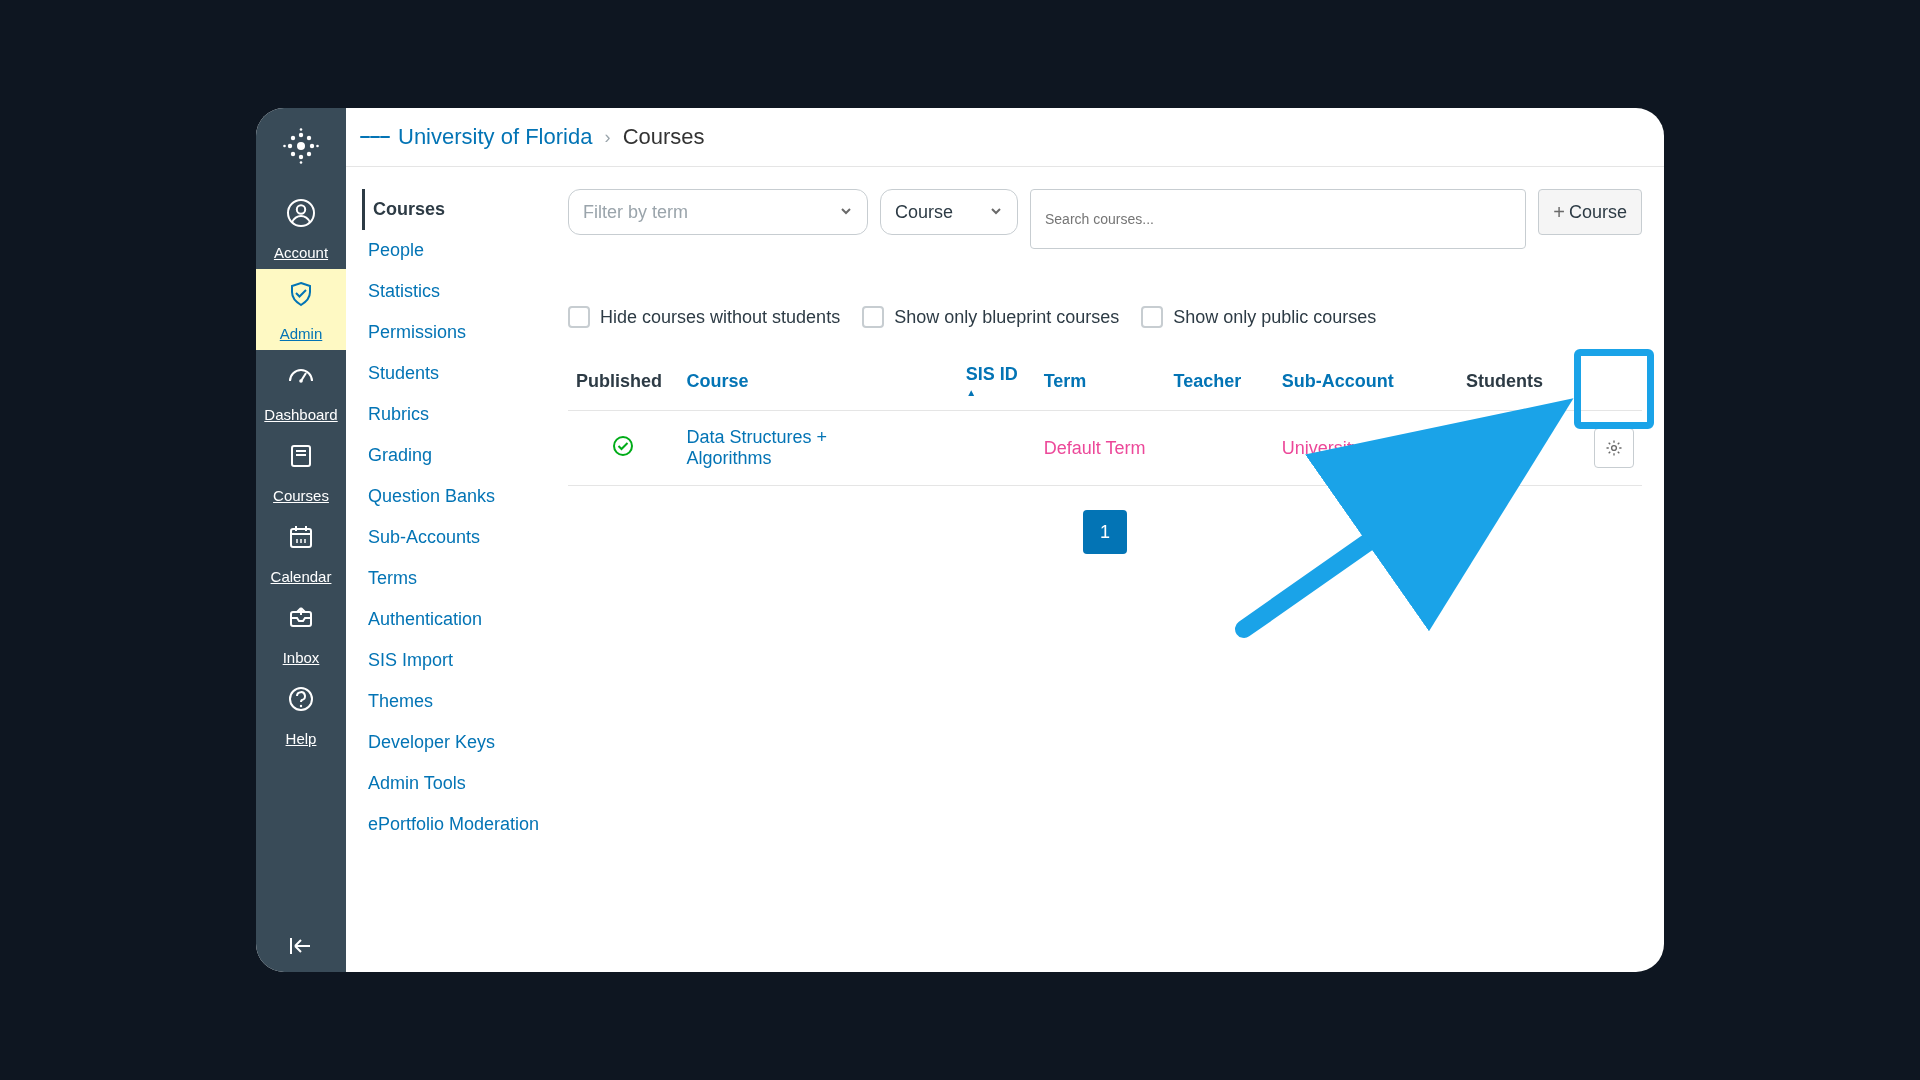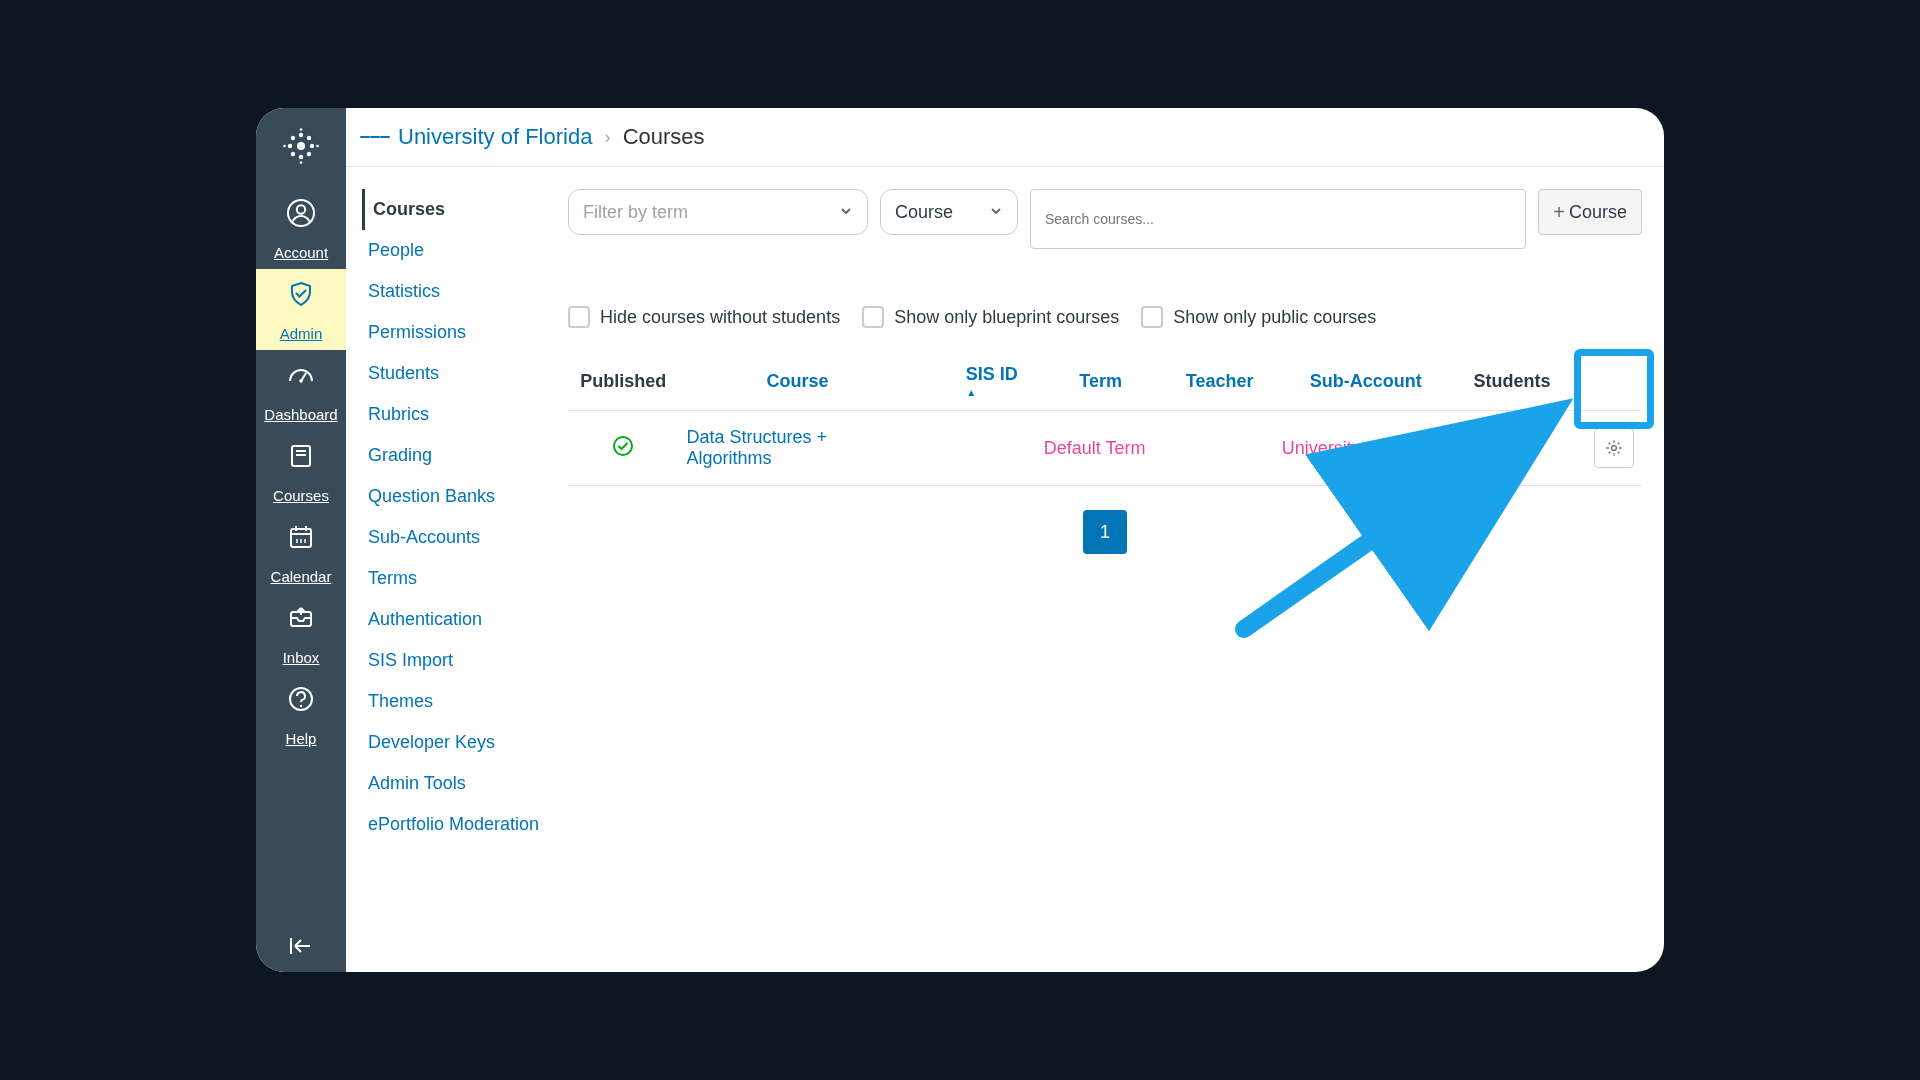--- a/index.html
+++ b/index.html
@@ -188,21 +188,21 @@
       border: 2px solid #c7cdd1;
       border-radius: 4px;
     }
     
     table.course-table {
       width: 100%;
       border-collapse: collapse;
       font-size: 18px;
     }
     table.course-table th {
-      text-align: center;
+      text-align: left;
       font-weight: 600;
       color: #2d3b45;
       padding: 12px 8px;
       border-bottom: 1px solid #e5e5e5;
     }
     table.course-table th.link { color: #0374b5; cursor: pointer; }
     table.course-table th.sorted { color: #0374b5; position: relative; }
     table.course-table th.sorted::after {
       content: "▲";
       font-size: 10px;

